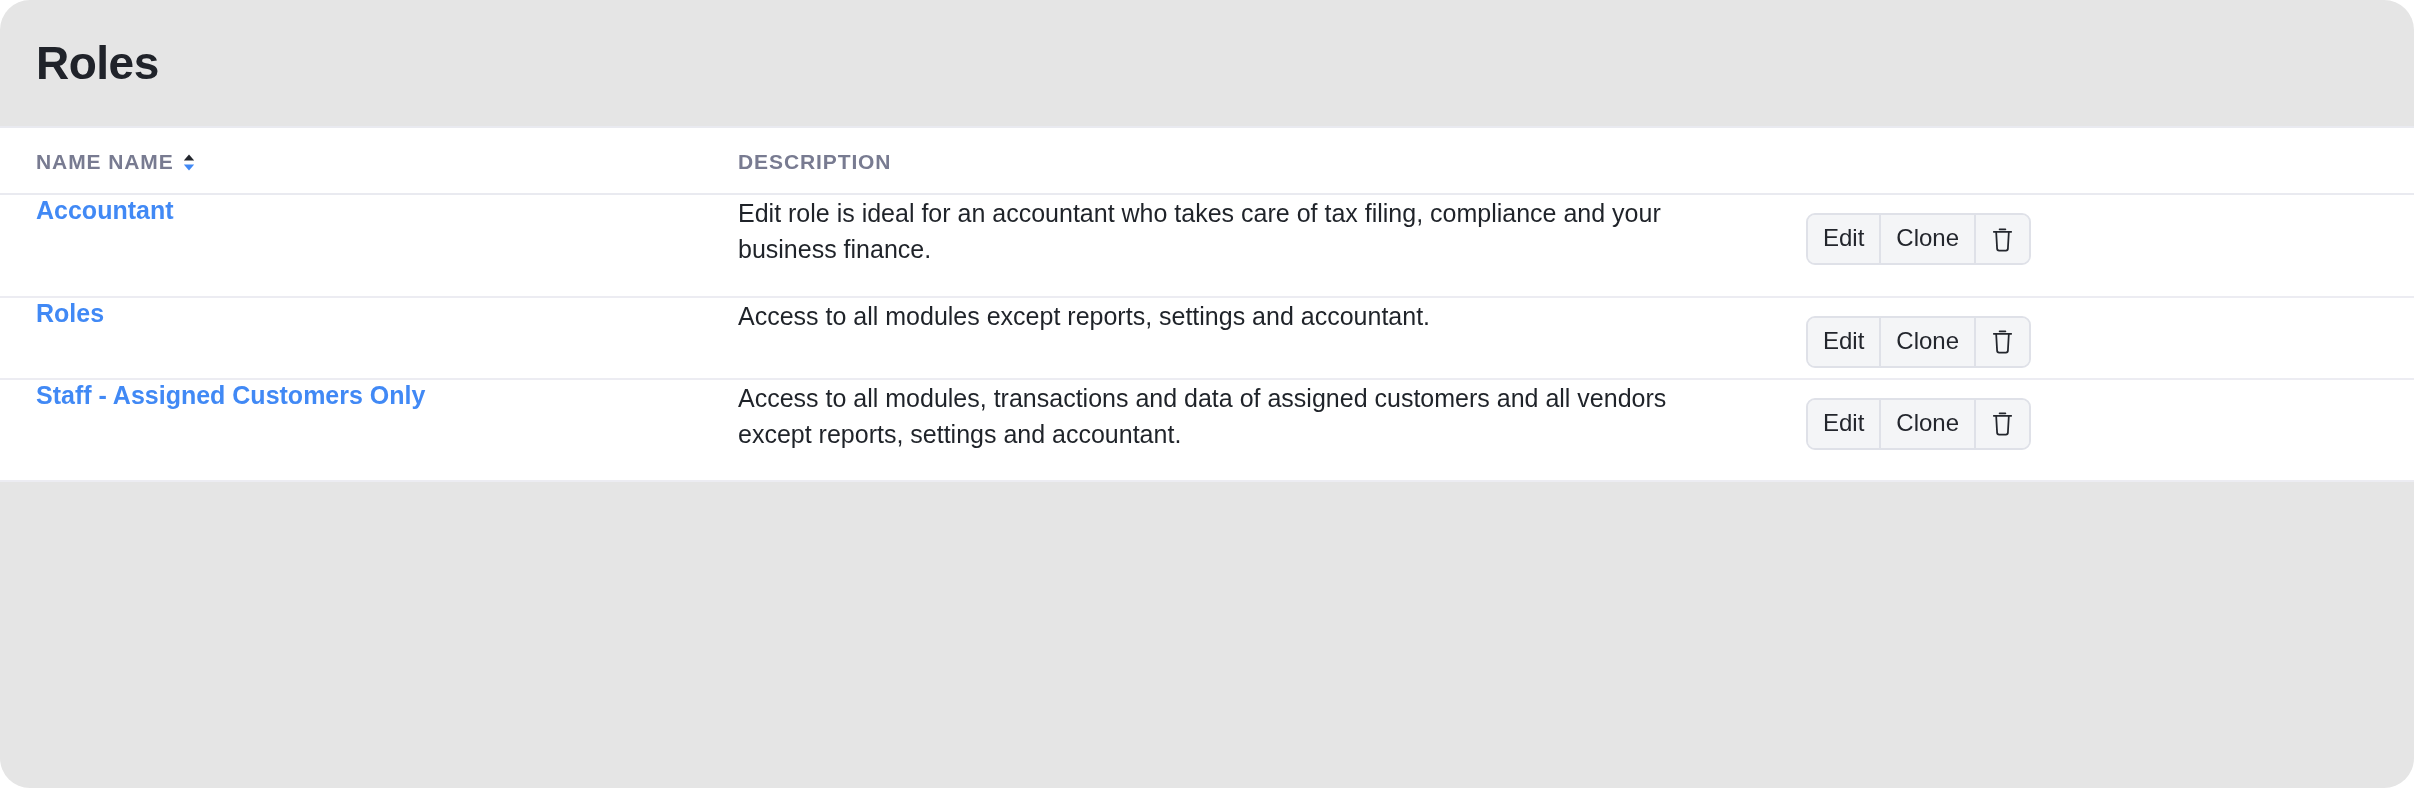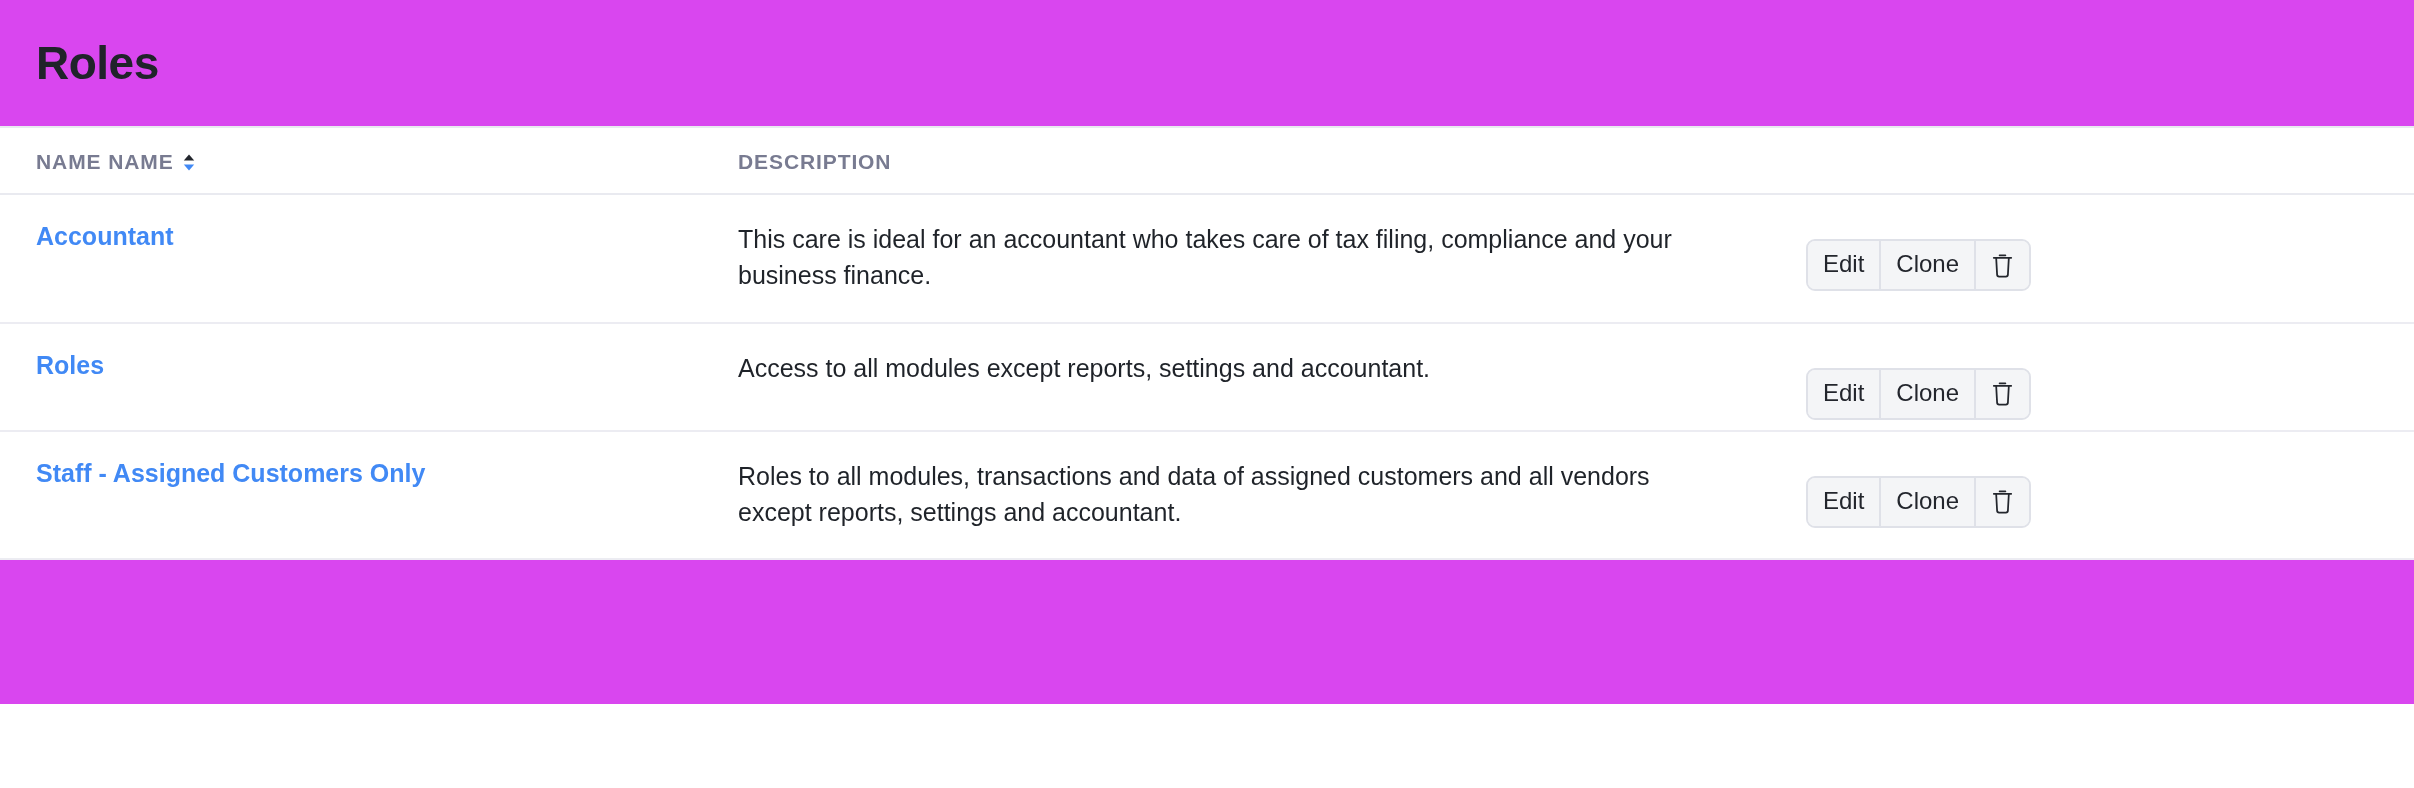--- a/index.html
+++ b/index.html
@@ -8,23 +8,24 @@
     width: 2414px;
     height: 788px;
     background: #ffffff;
     font-family: "Liberation Sans", sans-serif;
     -webkit-font-smoothing: antialiased;
   }
 
   .page {
     position: relative;
     width: 2414px;
-    height: 704px;
-    background: #d946ef;
+    height: 788px;
+    background: #e5e5e5;
     overflow: hidden;
+    border-radius: 30px;
   }
 
   
   .page-header {
     position: relative;
     height: 128px;
     display: flex;
     align-items: center;
     justify-content: space-between;
     padding: 0 36px 0 36px;
@@ -114,21 +115,20 @@
     border-bottom: 2px solid #ececf2;
     background: #ffffff;
   }
 
   .roles-table tbody tr.row-highlight {
     background: #f4f5f9;
   }
 
   .roles-table tbody td {
     vertical-align: top;
-    padding-top: 26px;
     padding-bottom: 28px;
     margin-top: 24px;
   }
 
   .cell-name {
     padding-left: 36px;
   }
 
   .role-link {
     color: #4189f5;
@@ -227,21 +227,21 @@
         </th>
         <th></th>
       </tr>
     </thead>
     <tbody>
 
       <tr>
         <td class="cell-name">
           <a class="role-link" href="#">Accountant</a>
         </td>
-        <td class="cell-desc">This care is ideal for an accountant who takes care of tax filing, compliance and your business finance.</td>
+        <td class="cell-desc">Edit role is ideal for an accountant who takes care of tax filing, compliance and your business finance.</td>
         <td class="cell-actions">
           <div class="actions-flex">
             <div class="btn-group">
               <button class="seg">Edit</button>
               <button class="seg">Clone</button>
               <button class="seg">
                 <span>
                   <svg class="trash-icon" width="25" height="27" viewBox="0 0 24 26" aria-hidden="true">
                     <path d="M9.2 3.2 h5.6 M3.6 5.6 h16.8 M5.9 5.6 l0.9 16.2 a1.9 1.9 0 0 0 1.9 1.8 h6.6 a1.9 1.9 0 0 0 1.9 -1.8 l0.9 -16.2" fill="none" stroke="#23262d" stroke-width="1.7" stroke-linecap="round" stroke-linejoin="round"></path>
                   </svg>
@@ -272,21 +272,21 @@
               </button>
             </div>
           </div>
         </td>
       </tr>
 
       <tr>
         <td class="cell-name">
           <a class="role-link" href="#">Staff - Assigned Customers Only</a>
         </td>
-        <td class="cell-desc">Roles to all modules, transactions and data of assigned customers and all vendors except reports, settings and accountant.</td>
+        <td class="cell-desc">Access to all modules, transactions and data of assigned customers and all vendors except reports, settings and accountant.</td>
         <td class="cell-actions">
           <div class="actions-flex">
             <div class="btn-group">
               <button class="seg">Edit</button>
               <button class="seg">Clone</button>
               <button class="seg">
                 <span>
                   <svg class="trash-icon" width="25" height="27" viewBox="0 0 24 26" aria-hidden="true">
                     <path d="M9.2 3.2 h5.6 M3.6 5.6 h16.8 M5.9 5.6 l0.9 16.2 a1.9 1.9 0 0 0 1.9 1.8 h6.6 a1.9 1.9 0 0 0 1.9 -1.8 l0.9 -16.2" fill="none" stroke="#23262d" stroke-width="1.7" stroke-linecap="round" stroke-linejoin="round"></path>
                   </svg>

